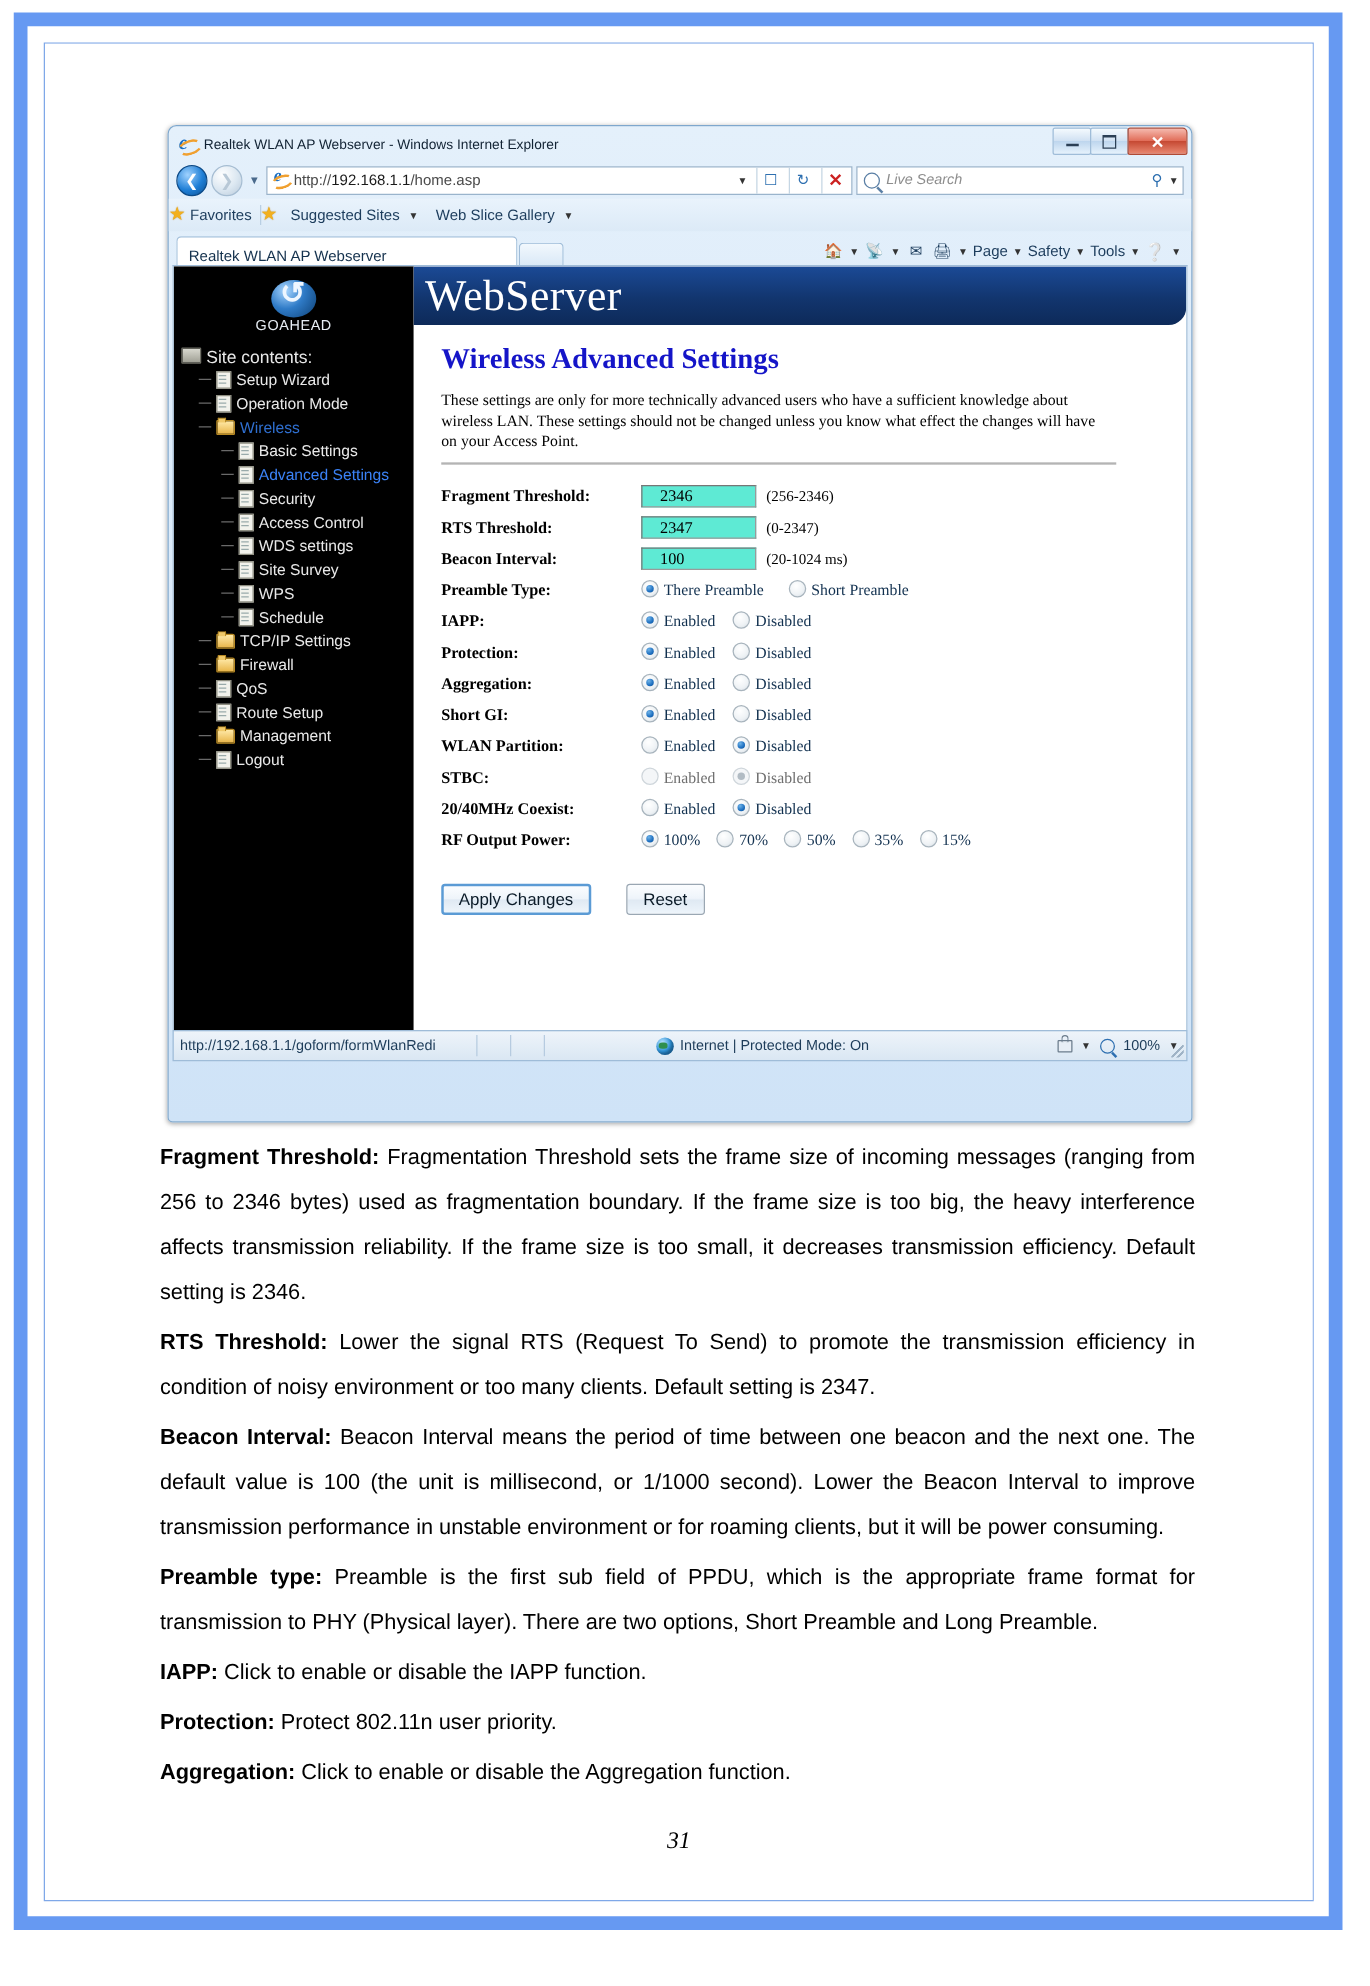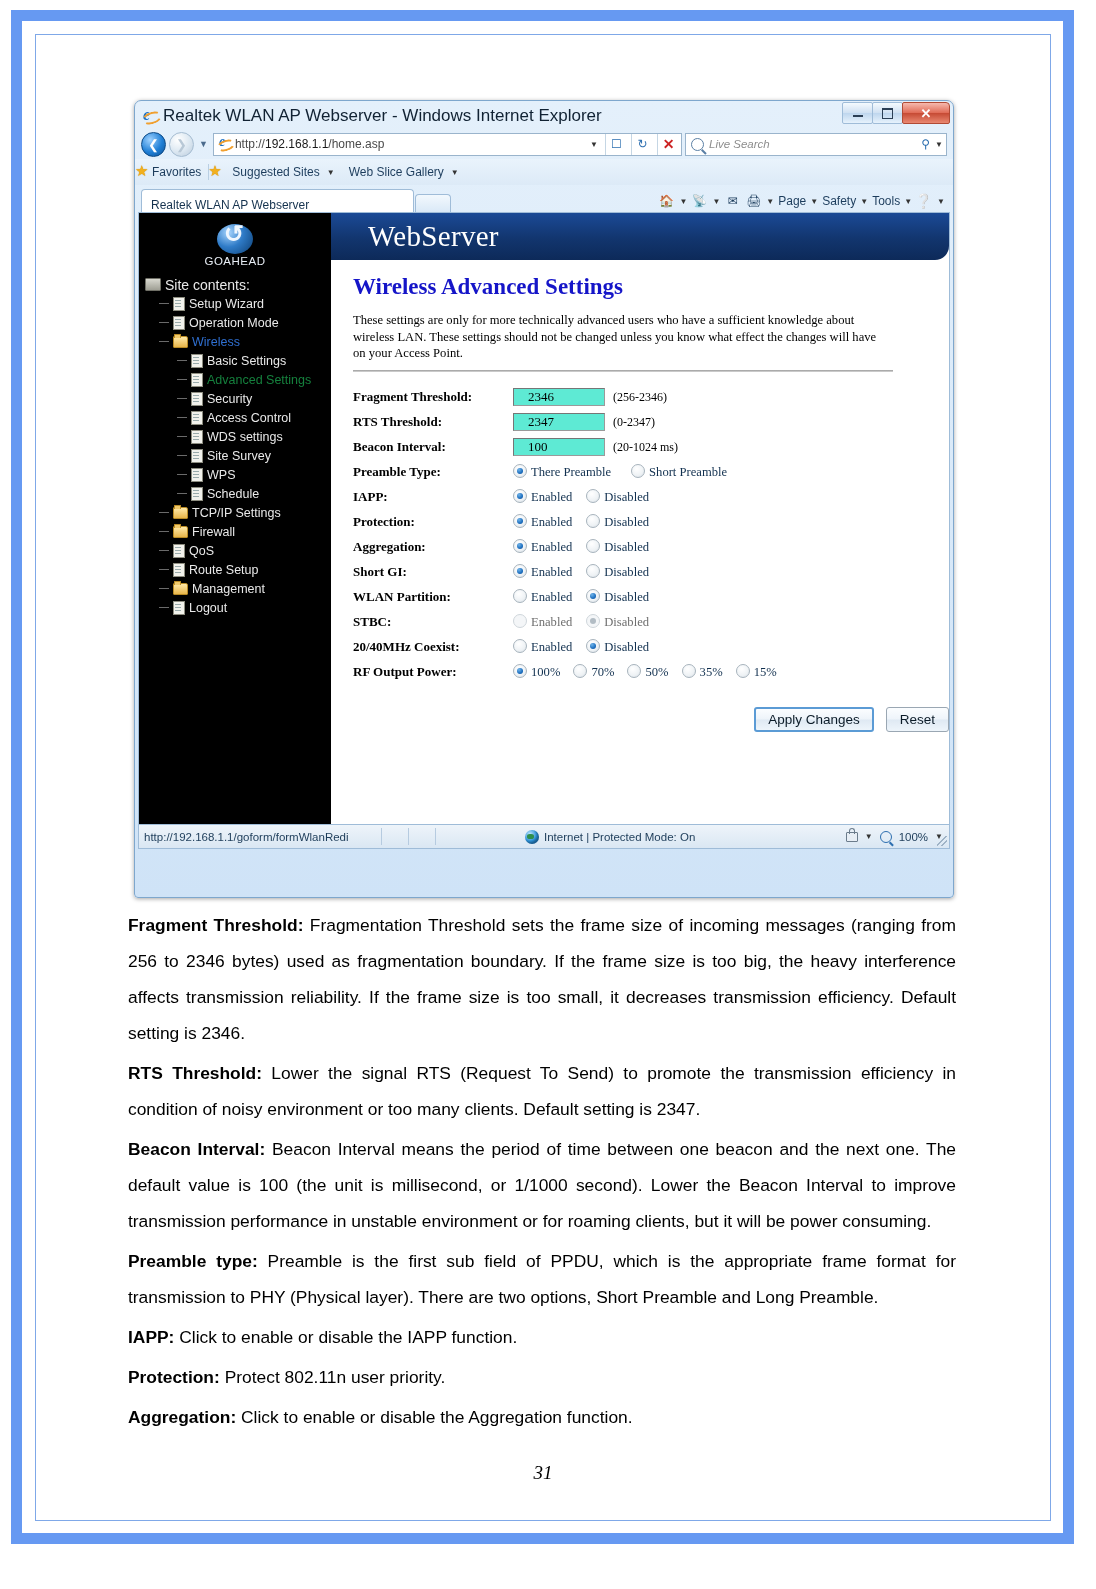--- a/index.html
+++ b/index.html
@@ -78,21 +78,21 @@
     content: "";
     position: absolute;
     left: -1px; top: 3px;
     width: 16px; height: 8px;
     border: 2px solid #f0a030;
     border-radius: 50%;
     border-color: #f0a030 transparent #f0a030 transparent;
     transform: rotate(-18deg);
   }
   .title-text {
-    font-size: 17px;
+    font-size: 11px;
     color: #123;
     white-space: nowrap;
   }
   .win-buttons {
     position: absolute;
     right: 3px; top: 1px;
     display: flex;
     gap: 0px;
   }
   .win-btn {
@@ -301,21 +301,21 @@
   .tree { padding: 2px 0 0 4px; font-size: 12.5px; }
   .tree-row {
     display:flex; align-items:center; gap:4px;
     height: 19px;
     color:#e9e9e9;
     white-space: nowrap;
   }
   .tree-row.root { font-size: 14px; padding-left: 2px; }
   .tree-row.lvl1 { padding-left: 16px; }
   .tree-row.lvl2 { padding-left: 34px; }
-  .tree-row.sel { color:#15803d; }
+  .tree-row.sel { color:#3b82f6; }
   .tree-row.open { color:#2f6fd0; }
   .dash {
     width: 10px; height: 1px; background:#6a6a6a; flex:none;
   }
   .ic-doc {
     width: 10px; height: 12px; background: #f2f2ec; flex:none;
     position: relative; border: 1px solid #8d8d80;
   }
   .ic-doc::after{
     content:""; position:absolute; left:1px; top:2px; width:6px; height:1px;
@@ -348,24 +348,23 @@
   .banner {
     height: 47px;
     background: linear-gradient(180deg,#1b4a96 0%, #12356e 55%, #0d2a59 100%);
     border-radius: 0 0 14px 0;
     display:flex; align-items:center;
     padding-left: 10px;
     margin-left: -1px;
   }
   .banner span {
     font-family:"Liberation Serif", serif;
-    font-size: 29px;
+    font-size: 35px;
     color:#ffffff;
     letter-spacing: .3px;
-    margin-left: 28px;
   }
   .content-inner { padding: 14px 0 0 22px; }
   .pg-title {
     font-family:"Liberation Serif", serif;
     font-size: 23px;
     font-weight: bold;
     color:#1515c8;
     margin: 0 0 12px 0;
   }
   .pg-desc {
@@ -413,21 +412,21 @@
     content:""; position:absolute; left:3px; top:3px; width:6px; height:6px;
     border-radius:50%;
     background: radial-gradient(circle at 35% 30%, #6fb3e8 0%, #1d6fc0 60%, #0f4c8f 100%);
   }
   .rb.dim { border-color:#cfd6db; background:#f4f6f8; }
   .rb.dim.on::after{ background:#b2bcc4; }
   .lblmuted { color:#6f6f6f; }
   .rbgroup { display:inline-block; margin-right: 20px; }
   .rbgroup.tight { margin-right: 14px; }
   .rbgroup.pw { margin-right: 13px; }
-  .btn-row { margin-top: 22px; display:flex; gap: 12px; justify-content: flex-end; }
+  .btn-row { margin-top: 22px; display:flex; gap: 28px; }
   .btn {
     font-family:"Liberation Sans", sans-serif;
     font-size: 13.5px;
     padding: 4px 13px;
     background: linear-gradient(180deg,#fbfdff 0%, #eef4fa 48%, #dfe9f3 52%, #eef5fb 100%);
     border: 1px solid #9aa7b3;
     border-radius: 3px;
     color:#0b1b28;
   }
   .btn.primary { border: 2px solid #5b9bd5; padding: 3px 12px; }

